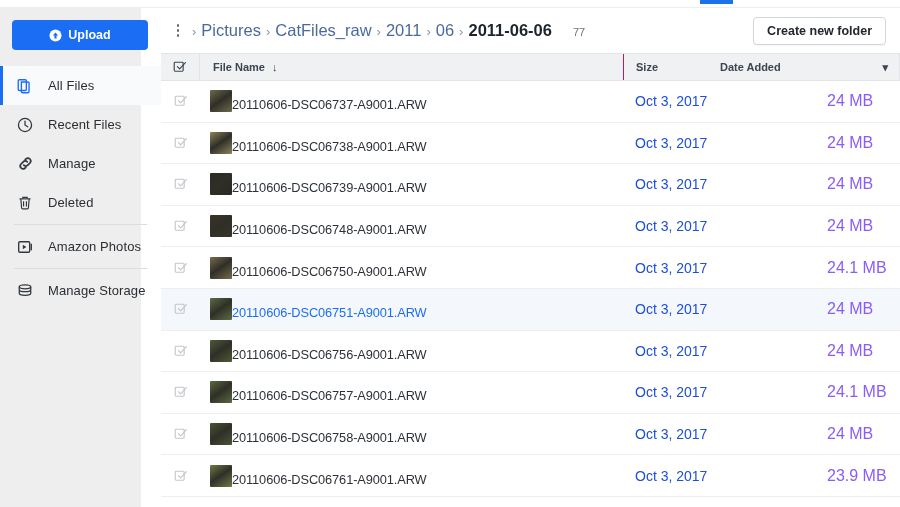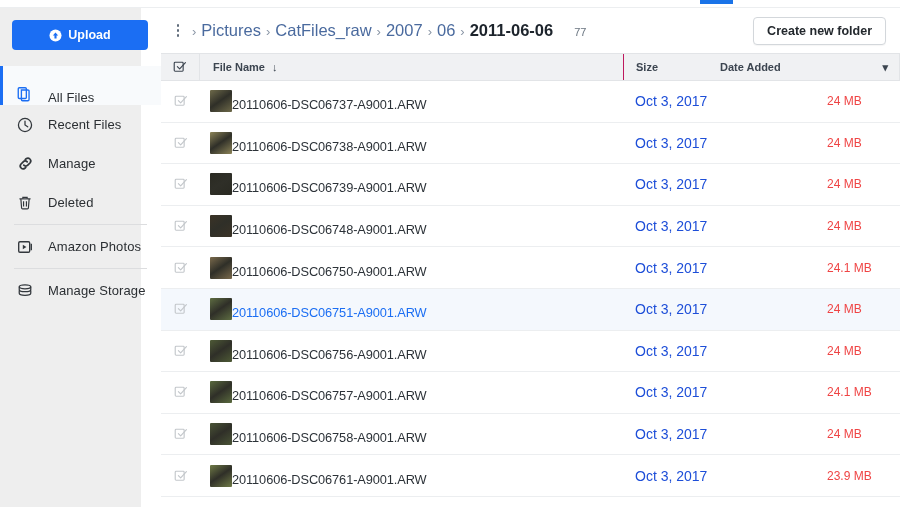--- a/index.html
+++ b/index.html
@@ -71,21 +71,20 @@
   .nav-item .lbl {
     margin-left: 12px;
     font-size: 13px;
     color: #2b2f33;
     letter-spacing: .1px;
   }
   .nav-item.active {
     background: #f8fafc;
     border-left: 3px solid #1b6ef3;
     padding-left: 11px;
-    align-items: flex-end;
   }
   .nav-item.active .ic { color: #1b6ef3; }
   .nav-sep {
     height: 1px; background: #dcdddf;
     margin: 2px 14px 2px 14px;
   }
 
   
   .main {
     position: absolute; top: 8px; left: 161px;
@@ -190,21 +189,21 @@
     background-size: cover; background-position: center;
   }
   .fname {
     font-size: 12.8px;
     color: #2c3238;
     white-space: nowrap; overflow: hidden; text-overflow: ellipsis;
     letter-spacing: -.1px;
   }
   .row.selected .fname { color: #1b6ef3; }
   .cell-date { width: 191px; padding-left: 11px; font-size: 14px; color: #1d4ed8; flex: none; box-sizing: border-box; }
-  .cell-size { width: 85px; padding-left: 12px; font-size: 12px; color: #ef4444; flex: none; box-sizing: border-box; }
+  .cell-size { width: 85px; padding-left: 12px; font-size: 16px; color: #8b5cf6; flex: none; box-sizing: border-box; }
 
   .chk { display: block; }
 </style>
 </head>
 <body>
 
 <div id="app">
 
   <div class="top-strip">
     <div class="tab-indicator"></div>
@@ -301,21 +300,21 @@
           <i></i>
           <i></i>
           <i></i>
         </div>
       <div class="crumbs" id="breadcrumb">
           <span class="chev">›</span>
           <span class="crumb">Pictures</span>
           <span class="chev">›</span>
           <span class="crumb">CatFiles_raw</span>
           <span class="chev">›</span>
-          <span class="crumb">2007</span>
+          <span class="crumb">2011</span>
           <span class="chev">›</span>
           <span class="crumb">06</span>
           <span class="chev">›</span>
           <span class="crumb current">2011-06-06</span>
           <span class="crumb-count">77</span>
         </div>
       <button class="new-folder-btn">Create new folder</button>
     </div>
 
     <div class="table">

